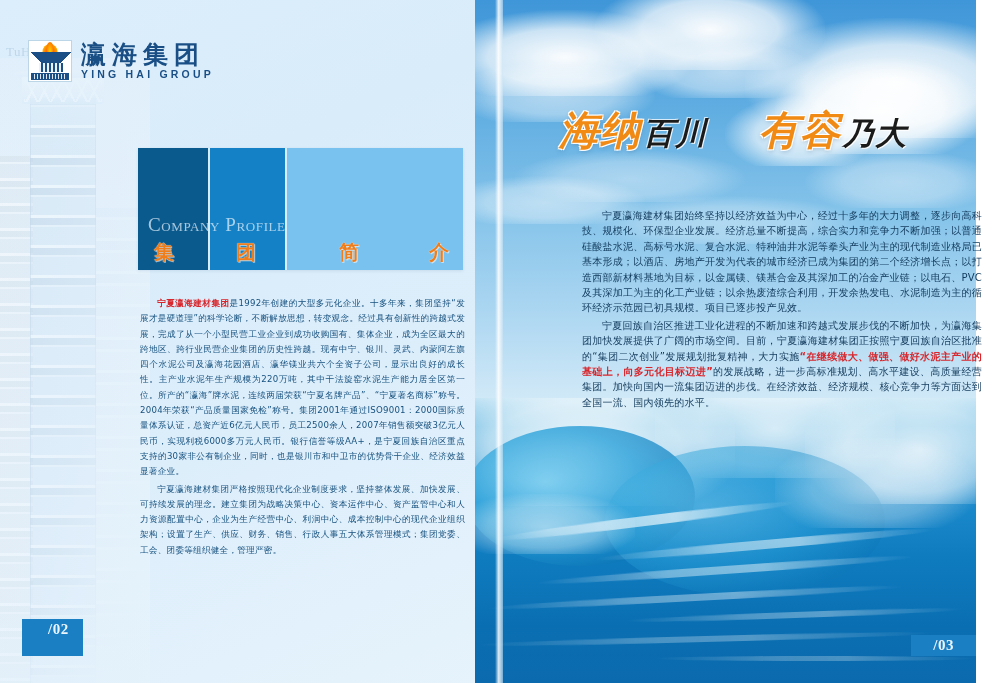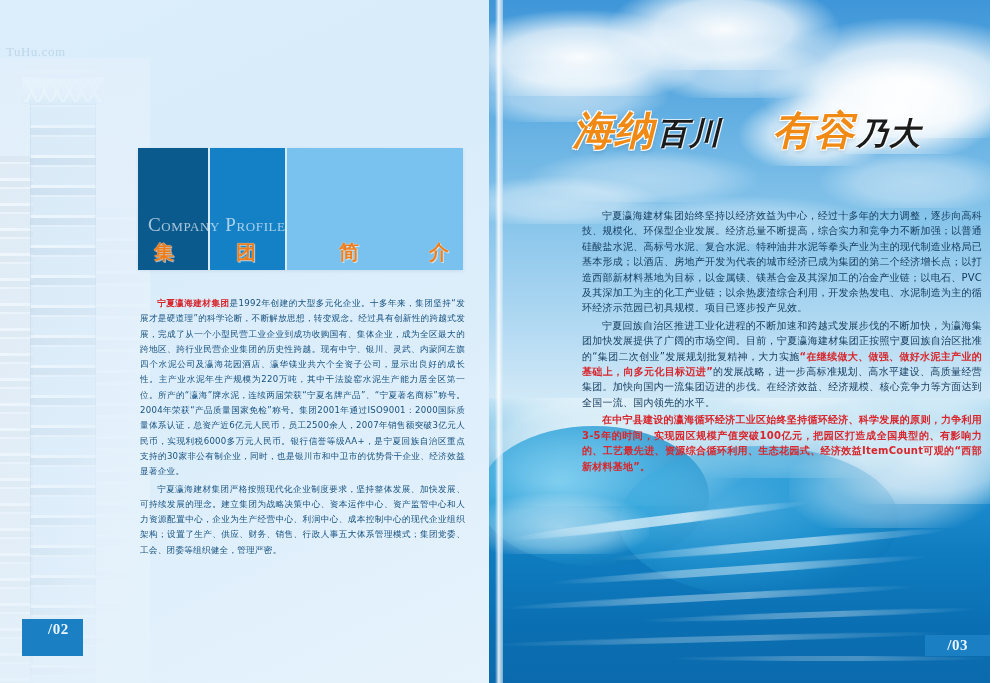--- a/index.html
+++ b/index.html
@@ -200,21 +200,21 @@
   #pagenum-left {
     position:absolute; left:22px; bottom:27px;
     background:#1b7fc4; color:#eaf5fd;
     font-family:"Liberation Serif", serif;
     font-size:15px; font-weight:700; letter-spacing:.5px;
     padding:2px 14px 18px 26px;
   }
 
   
   #right-page {
-    position:absolute; left:489px; top:0;
+    position:absolute; left:475px; top:0;
     width:501px; height:683px;
     overflow:hidden;
     background:#1f8fd0;
   }
   
   #sky {
     position:absolute; left:0; top:0; width:501px; height:470px;
     background: linear-gradient(180deg,#3f96d8 0%, #61aee2 24%, #86c4ea 46%, #abd6f1 66%, #cfe8f7 84%, #e4f2fb 100%);
   }
   .cloud {
@@ -317,20 +317,31 @@
       <div class="bld-tower"></div>
       <div class="bld-crown"></div>
       <div class="bld-truss"></div>
       <div class="bld-mast"></div>
       <div class="bld-fade"></div>
       <div class="bld-fade-v"></div>
     </div>
 
     <div id="watermark">TuHu.com</div>
 
+    <div id="logo-block">
+      <div id="logo-mark">
+        <div class="flame"></div>
+        <div class="mtn"></div>
+        <div class="base"></div>
+      </div>
+      <div id="logo-text">
+        <div id="logo-cn">瀛海集团</div>
+        <div id="logo-en">YING HAI GROUP</div>
+      </div>
+    </div>
 
     <div id="profile-banner">
       <div class="pb-cell c1">
         <span class="pb-cn">集</span>
       </div>
       <div class="pb-cell c2">
         <span class="pb-cn">团</span>
       </div>
       <div class="pb-cell c3">
         <span class="pb-cn a">简</span>
@@ -390,17 +401,16 @@
         <span class="calli black">乃大</span>
       </span>
     </div>
 
     <div id="pagenum-right">/03</div>
   </div>
 
   <div id="right-copy">
     <p>宁夏瀛海建材集团始终坚持以经济效益为中心，经过十多年的大力调整，逐步向高科技、规模化、环保型企业发展。经济总量不断提高，综合实力和竞争力不断加强；以普通硅酸盐水泥、高标号水泥、复合水泥、特种油井水泥等拳头产业为主的现代制造业格局已基本形成；以酒店、房地产开发为代表的城市经济已成为集团的第二个经济增长点；以打造西部新材料基地为目标，以金属镁、镁基合金及其深加工的冶金产业链；以电石、PVC及其深加工为主的化工产业链；以余热废渣综合利用，开发余热发电、水泥制造为主的循环经济示范园已初具规模。项目已逐步投产见效。</p>
     <p><span>宁夏回族自治区推进工业化进程的不断加速和跨越式发展步伐的不断加快，为瀛海集团加快发展提供了广阔的市场空间。目前，宁夏瀛海建材集团正按照宁夏回族自治区批准的“集团二次创业”发展规划批复精神，大力实施</span><span class="hl-red">“在继续做大、做强、做好水泥主产业的基础上，向多元化目标迈进”</span><span>的发展战略，进一步高标准规划、高水平建设、高质量经营集团。加快向国内一流集团迈进的步伐。在经济效益、经济规模、核心竞争力等方面达到全国一流、国内领先的水平。</span></p>
-    <p class="para-red">在中宁县建设的瀛海循环经济工业区始终坚持循环经济、科学发展的原则，力争利用3-5年的时间，实现园区规模产值突破100亿元，把园区打造成全国典型的、有影响力的、工艺最先进、资源综合循环利用、生态花园式、经济效益ItemCount可观的“西部新材料基地”。</p>
   </div>
 
   <div id="seam"></div>
 </div>
 
 </body></html>

